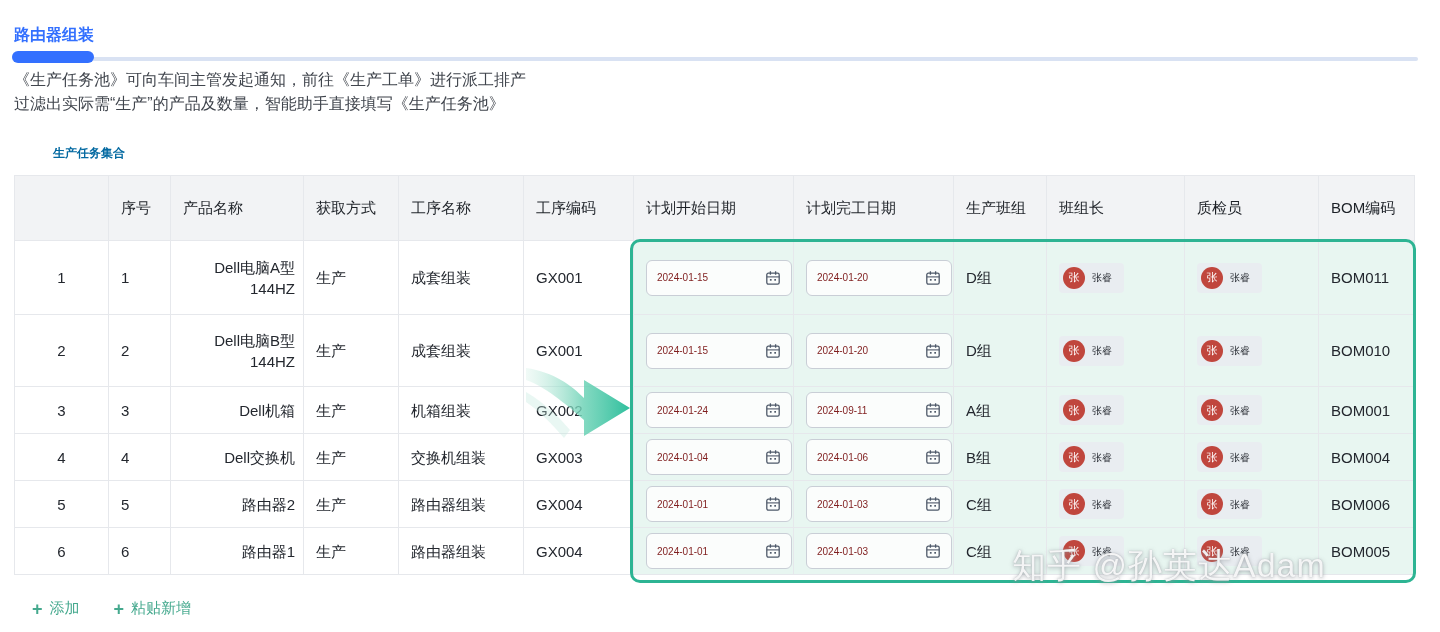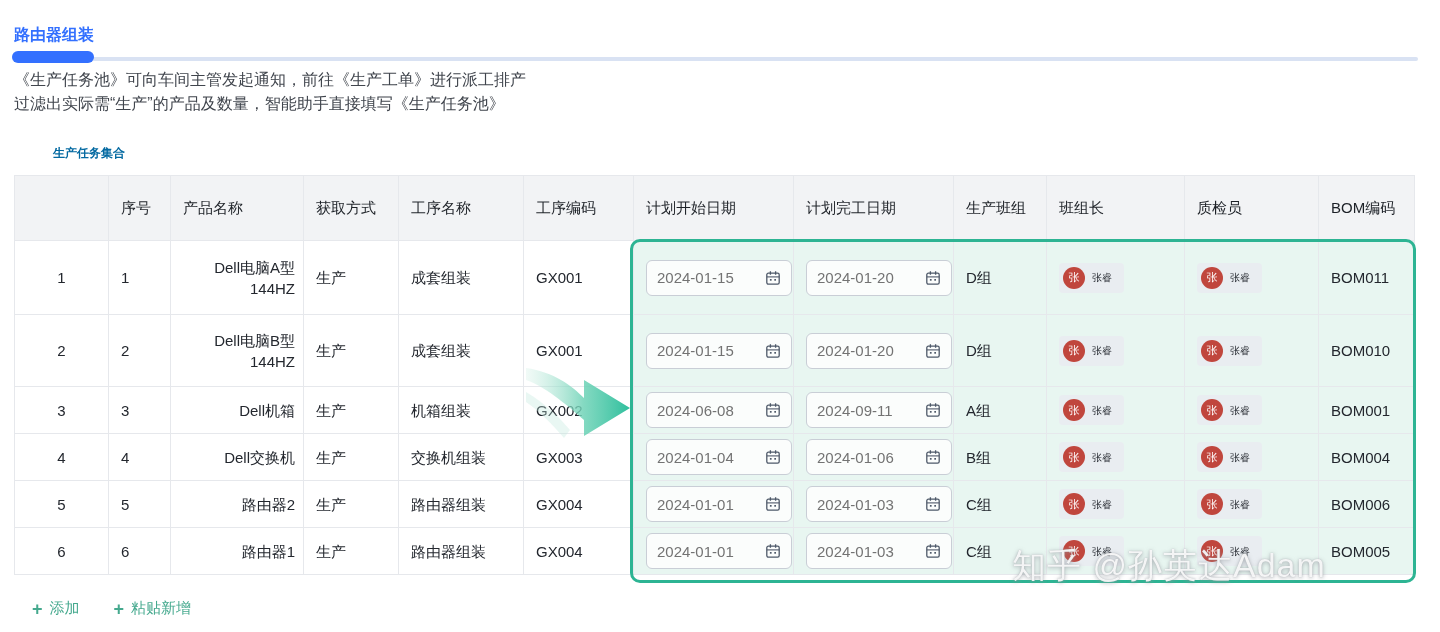--- a/index.html
+++ b/index.html
@@ -30,21 +30,21 @@
   .grid thead th{background:#f2f3f5;color:#1d2127;font-weight:500;font-size:15px;}
   .grid td{background:#fff;color:#23272e;line-height:21px;}
   .grid .c-index{text-align:center;padding:0;}
   .grid td.hl{background:var(--highlight-fill);}
   .grid .c-product{padding-left:16px;text-align:right;}
   
   .date-box{
     width:146px;height:36px;border:1px solid #c9ced6;border-radius:6px;background:#fbfdfc;
     display:flex;align-items:center;justify-content:space-between;padding:0 10px;cursor:pointer;
   }
-  .date-text{font-size:15px;color:#737373;}
+  .date-text{font-size:10px;color:#7f1d1d;}
   .cal{display:flex;align-items:center;}
   
   .person-chip{
     display:inline-flex;align-items:center;gap:7px;background:#e9edf1;border-radius:4px;
     padding:4px 12px 4px 4px;cursor:pointer;
   }
   .avatar{
     width:22px;height:22px;border-radius:50%;background:var(--avatar-red);color:#fff;
     font-size:11px;display:flex;align-items:center;justify-content:center;flex:0 0 22px;
   }
@@ -217,21 +217,21 @@
     </tr>
         <tr style="height: 47px;">
       <td class="c-index">3</td>
       <td>3</td>
       <td class="c-product">Dell机箱</td>
       <td>生产</td>
       <td>机箱组装</td>
       <td>GX002</td>
       <td class="hl">
         <div class="date-box">
-          <span class="date-text">2024-06-08</span>
+          <span class="date-text">2024-01-24</span>
           <span class="cal">
             <svg width="16" height="16" viewBox="0 0 16 16">
               <rect x="1.8" y="3.2" width="12.4" height="11" rx="1.6" fill="none" stroke="#4e5969" stroke-width="1.3"></rect>
               <path d="M5.4 1.2v3.6 M10.6 1.2v3.6" stroke="#4e5969" stroke-width="1.3"></path>
               <path d="M1.8 6.9h12.4" stroke="#4e5969" stroke-width="1.1"></path>
               <rect x="4.9" y="9" width="1.7" height="1.7" fill="#4e5969"></rect>
               <rect x="9.3" y="9" width="1.7" height="1.7" fill="#4e5969"></rect>
             </svg>
           </span>
         </div>

